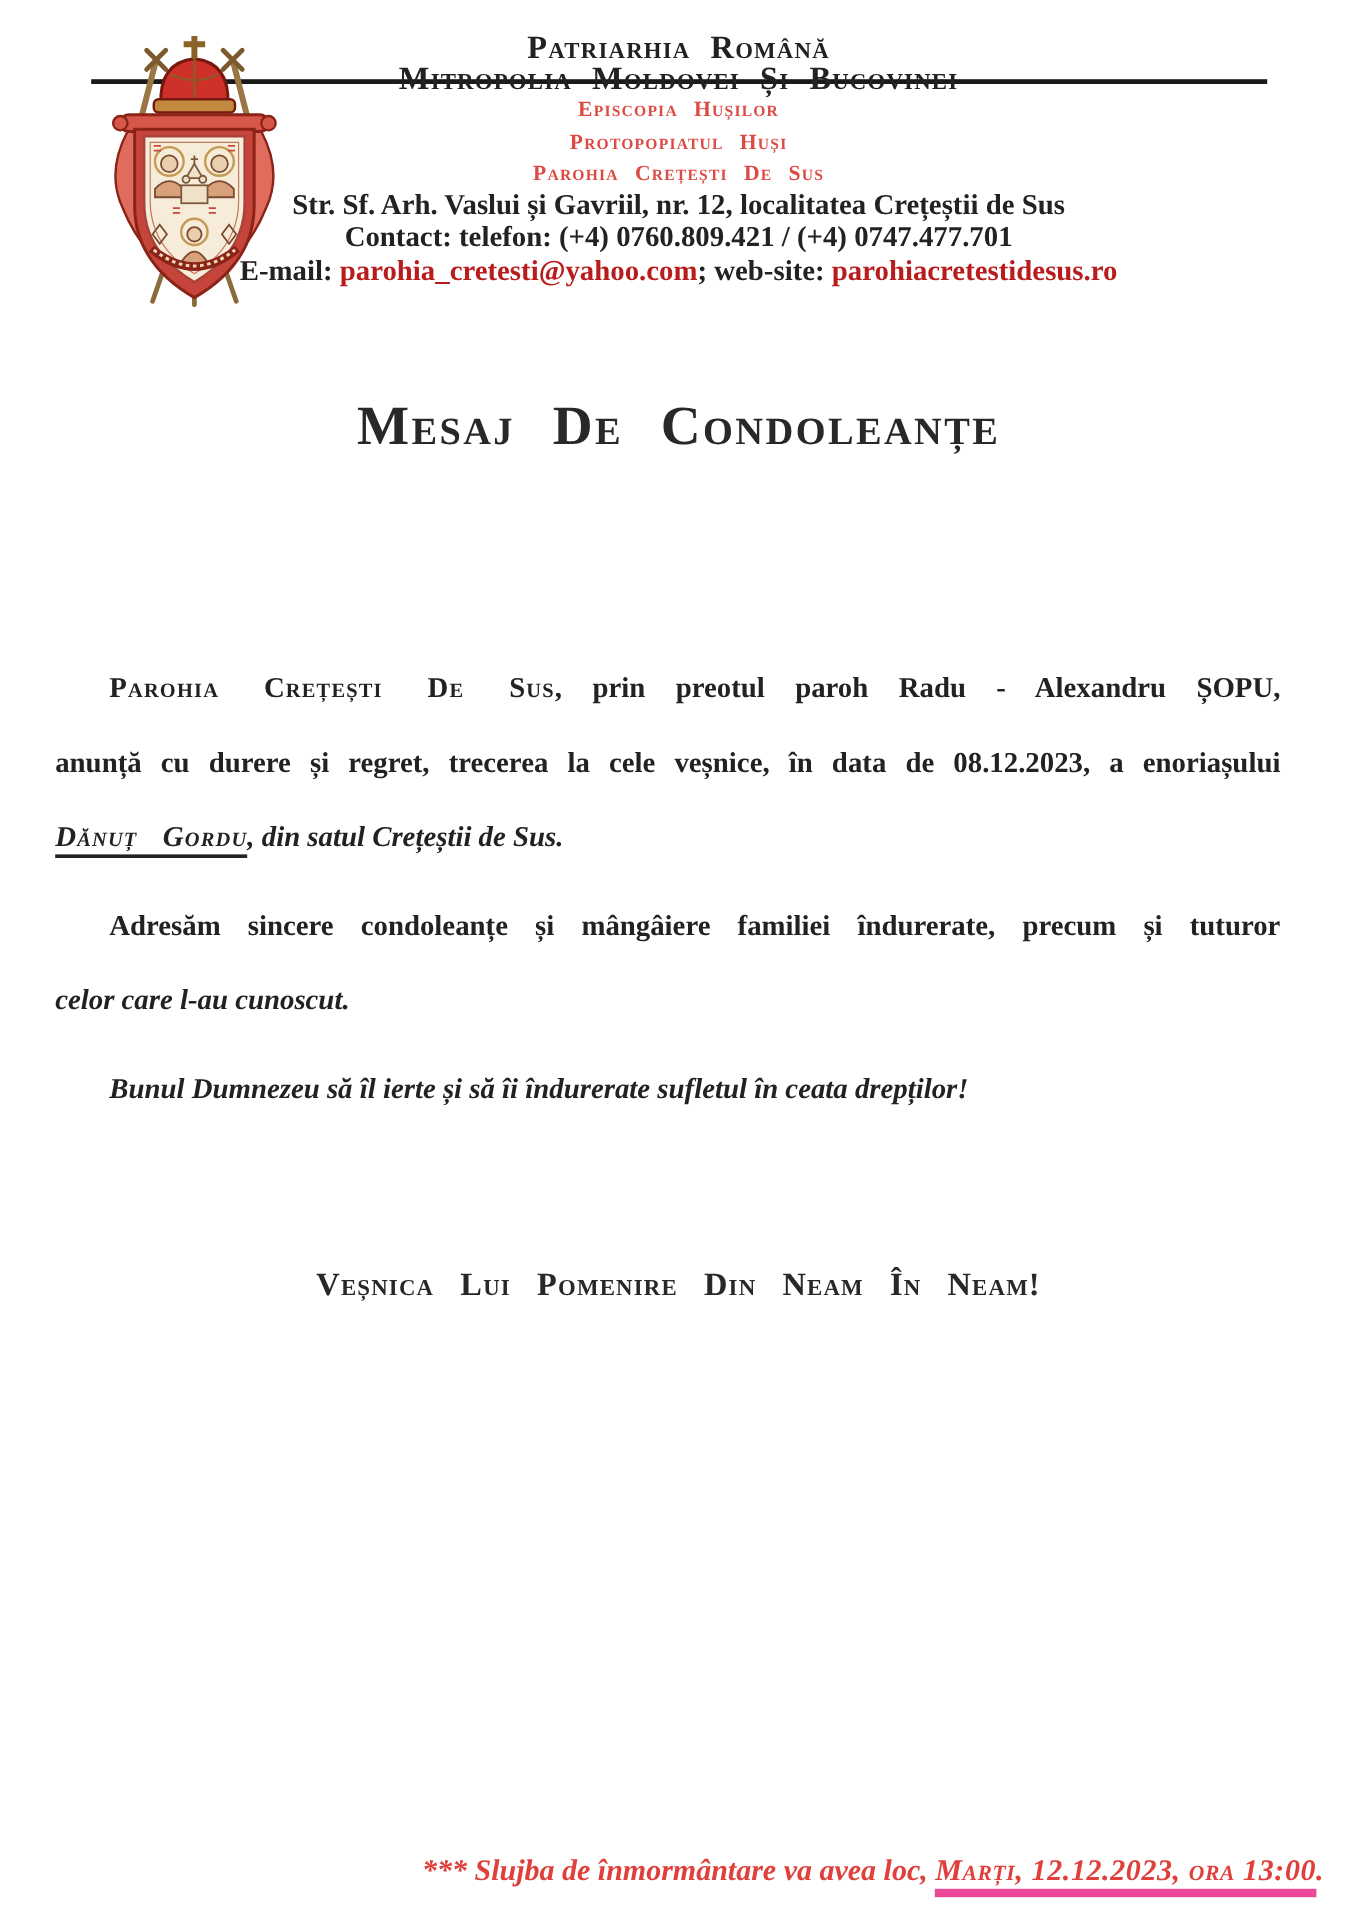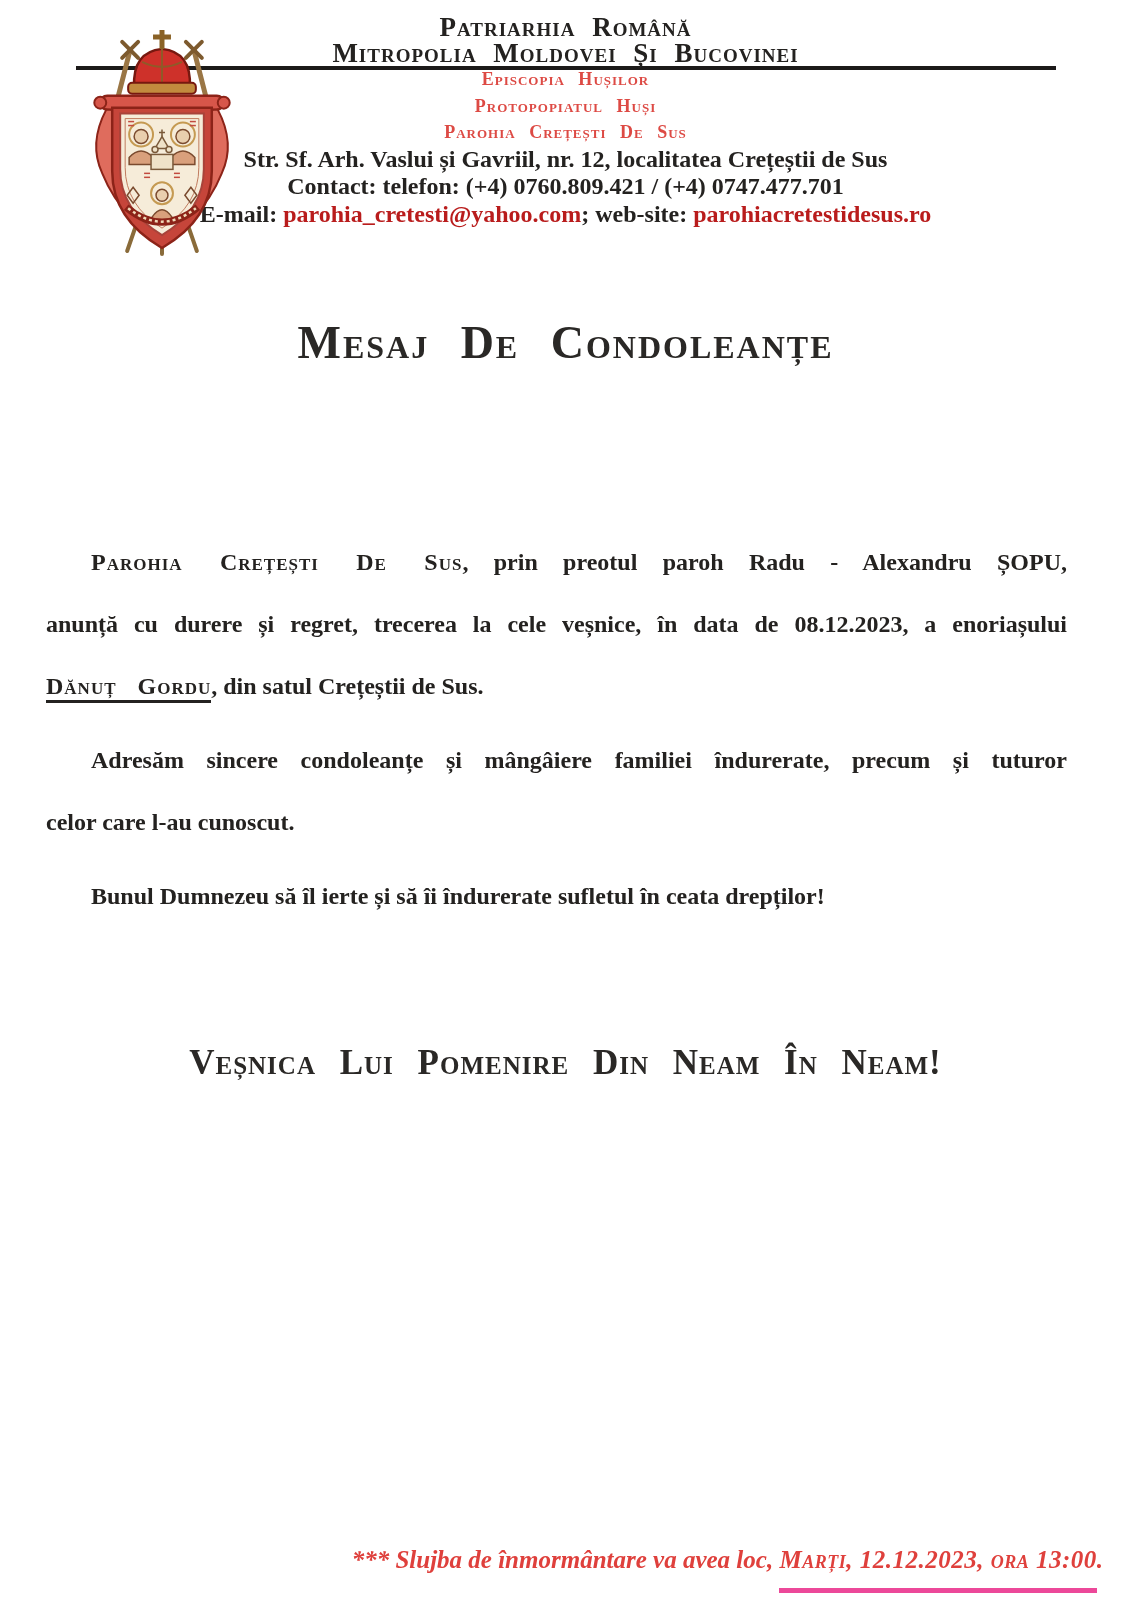--- a/index.html
+++ b/index.html
@@ -2,21 +2,21 @@
 <html><head>
 <meta charset="utf-8">
 <style>
   html,body{margin:0;padding:0;}
   body{background:#9a9a9a;font-family:"Liberation Serif","DejaVu Serif",serif;}
   .page{
     position:relative;width:1131px;height:1600px;background:#ffffff;
     margin:0 auto;overflow:hidden;color:#1d1b1a;
   }
   
-  .header{position:relative;text-align:center;padding-top:14px;z-index:1;}
+  .header{position:relative;text-align:center;padding-top:26px;z-index:1;}
   .h-top{
     font-weight:bold;font-variant:small-caps;font-size:27px;line-height:26px;
     letter-spacing:1px;word-spacing:9px;color:#242220;
   }
   .header-rule{
     position:absolute;left:76px;top:66px;width:980px;height:4px;
     background:#1c1a19;z-index:0;
   }
   .h-red{
     font-weight:bold;font-variant:small-caps;font-size:18px;line-height:26.5px;
@@ -30,41 +30,41 @@
   
   .emblem{position:absolute;left:72px;top:22px;width:180px;height:234px;z-index:2;}
   
   .title{
     margin-top:88px;text-align:center;font-weight:bold;font-variant:small-caps;
     font-size:46px;letter-spacing:2px;word-spacing:18px;color:#2a2826;
   }
   
   .body-block{margin:162px 64px 0 46px;font-weight:bold;font-size:24px;color:#242220;}
   .bline{line-height:62px;text-align:justify;text-align-last:justify;}
-  .bline.last{text-align:right;text-align-last:left;}
+  .bline.last{text-align:right;text-align-last:left;font-style:italic;}
   .indent{padding-left:45px;}
   .para-gap{margin-top:12px;}
   .sc{font-variant:small-caps;letter-spacing:1px;word-spacing:11px;}
   .name-underline{
     font-variant:small-caps;letter-spacing:1px;word-spacing:14px;
     border-bottom:3px solid #242220;padding-bottom:1px;
   }
   
   .closing{
     margin-top:116px;text-align:center;font-weight:bold;font-variant:small-caps;
-    font-size:35px;letter-spacing:1px;word-spacing:14px;color:#2a2826;
+    font-size:27px;letter-spacing:1px;word-spacing:14px;color:#2a2826;
   }
   
   .footer{
     position:absolute;right:28px;bottom:26px;
     font-weight:bold;font-style:italic;font-size:25px;color:#df403c;
   }
   .footer .u{
     font-variant:small-caps;
-    border-bottom:5px solid #ec4899;padding-bottom:15px;letter-spacing:0.5px;
+    border-bottom:7px solid #ec4899;padding-bottom:1px;letter-spacing:0.5px;
   }
   .footer .u-day{font-variant:small-caps;}
 </style>
 </head>
 <body>
 
 <div class="page">
 
   <div class="header-rule"></div>
 

